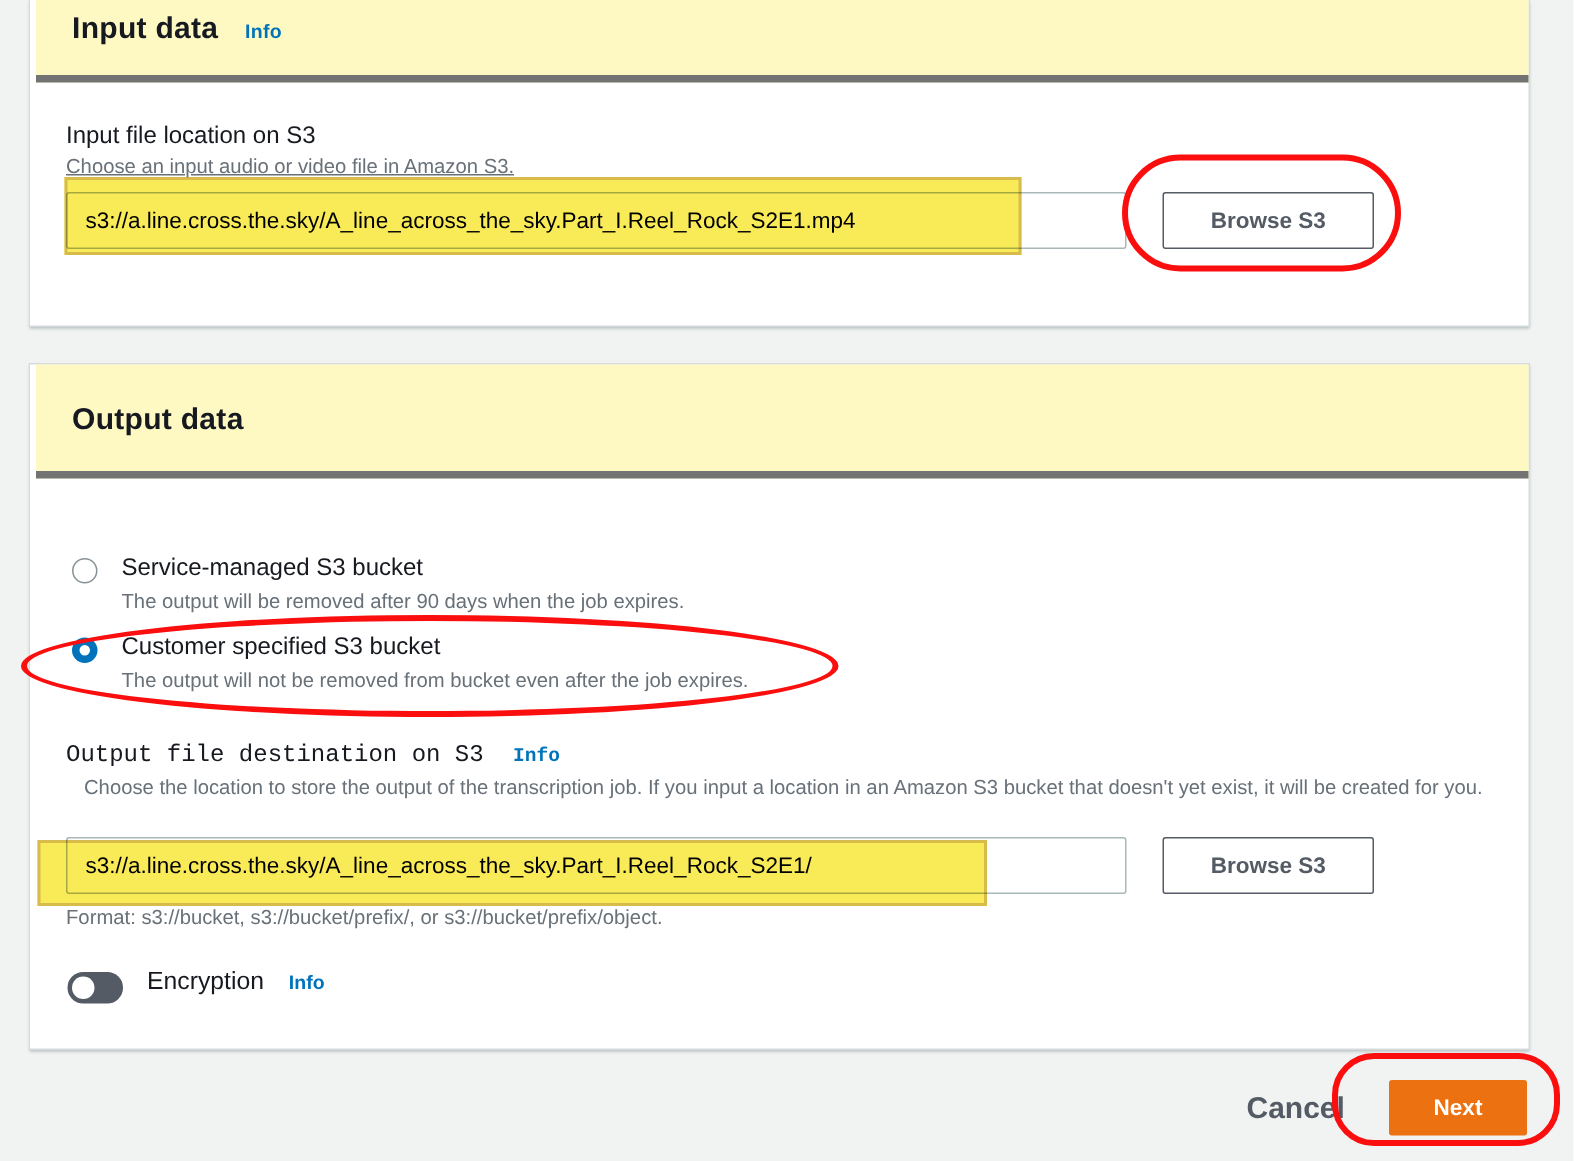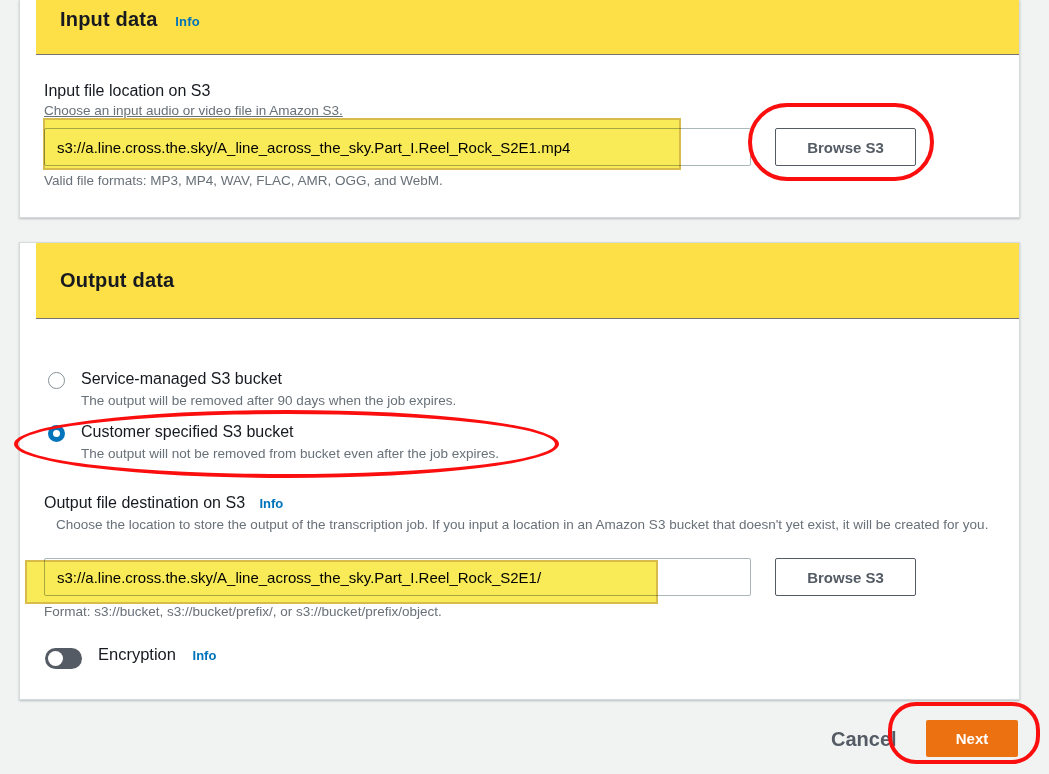--- a/index.html
+++ b/index.html
@@ -12,22 +12,22 @@
     overflow:hidden;
   }
   .card {
     position:absolute; left:19px; width:1001px; background:#fff;
     border:1px solid #d5dbdb;
     box-shadow:0 1px 2px rgba(0,28,36,.25);
   }
   #input-card { top:0; height:218px; border-top:none; }
   #output-card { top:242px; height:458px; }
   .card-header {
-    position:absolute; left:16px; right:0; top:0; background:#fde047;
-    border-bottom:1px solid #737373;
+    position:absolute; left:4px; right:0; top:0; background:#fef9c3;
+    border-bottom:5px solid #737373;
   }
   #input-card .card-header { height:55px; }
   #output-card .card-header { height:76px; }
   .card-title {
     position:absolute; left:24px;
     font-size:20px; font-weight:bold; color:#16191f; letter-spacing:.2px;
   }
   .info-link {
     color:#0073bb; font-size:13px; font-weight:bold; cursor:pointer;
   }
@@ -97,42 +97,41 @@
     </h2>
   </div>
 
   <div class="abs field-label" style="left:24px; top:82px;">Input file location on S3</div>
   <div class="abs field-desc" style="left:24px; top:103px;text-decoration:underline;">Choose an input audio or video file in Amazon S3.</div>
 
   <input class="text-input" style="top: 128px;" type="text" value="s3://a.line.cross.the.sky/A_line_across_the_sky.Part_I.Reel_Rock_S2E1.mp4">
 
   <button class="browse-btn" style="top:128px;">Browse S3</button>
 
-  <div class="abs helper-text" style="left:24px; top:173px;">Valid file formats: MP3, MP4, WAV, FLAC, AMR, OGG, and WebM.</div>
 </section>
 
 <section class="card" id="output-card">
   <div class="card-header">
     <h2 class="card-title" style="top:26px;">Output data</h2>
   </div>
 
 
   <div>
     <span class="radio-circle" style="top:129px;"></span>
     <div class="abs radio-label" style="left:61px; top:127px;">Service-managed S3 bucket</div>
     <div class="abs radio-desc" style="left:61px; top:150px;">The output will be removed after 90 days when the job expires.</div>
   </div>
 
   <div>
     <span class="radio-circle checked" style="top:182px;"></span>
     <div class="abs radio-label" style="left:61px; top:180px;">Customer specified S3 bucket</div>
     <div class="abs radio-desc" style="left:61px; top:203px;">The output will not be removed from bucket even after the job expires.</div>
   </div>
 
-  <div class="abs field-label" style="left:24px; top:251px;"><span>Output file destination on S3</span>
+  <div class="abs field-label" style="left:24px; top:251px;font-family:Liberation Mono, monospace;"><span>Output file destination on S3</span>
     <span class="info-link" style="margin-left:10px;">Info</span>
   </div>
   <div class="abs field-desc" style="left:36px; top:273px; width:955px; line-height:18px;">Choose the location to store the output of the transcription job. If you input a location in an Amazon S3 bucket that doesn't yet exist, it will be created for you.</div>
 
   <input class="text-input" style="top: 315px;" type="text" value="s3://a.line.cross.the.sky/A_line_across_the_sky.Part_I.Reel_Rock_S2E1/">
 
   <button class="browse-btn" style="top:315px;">Browse S3</button>
 
   <div class="abs helper-text" style="left:24px; top:361px;">Format: s3://bucket, s3://bucket/prefix/, or s3://bucket/prefix/object.</div>
 

